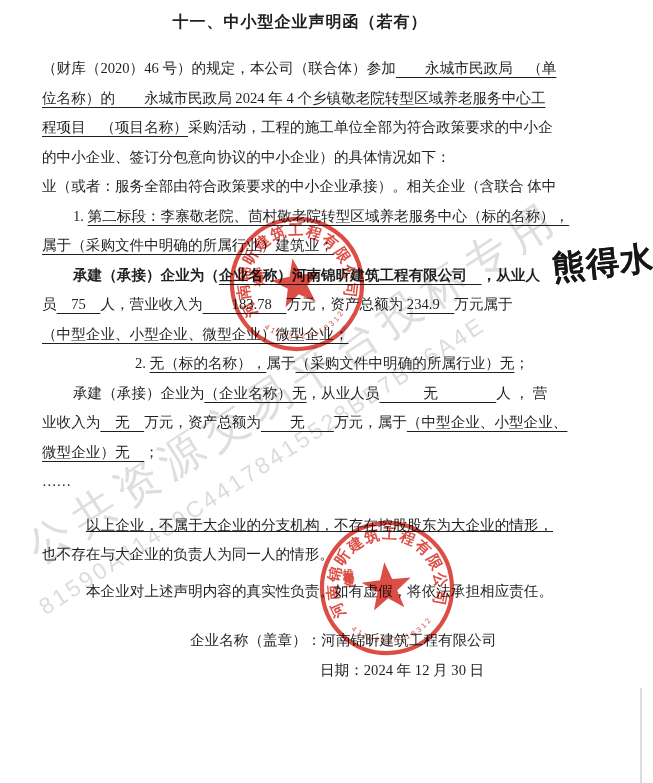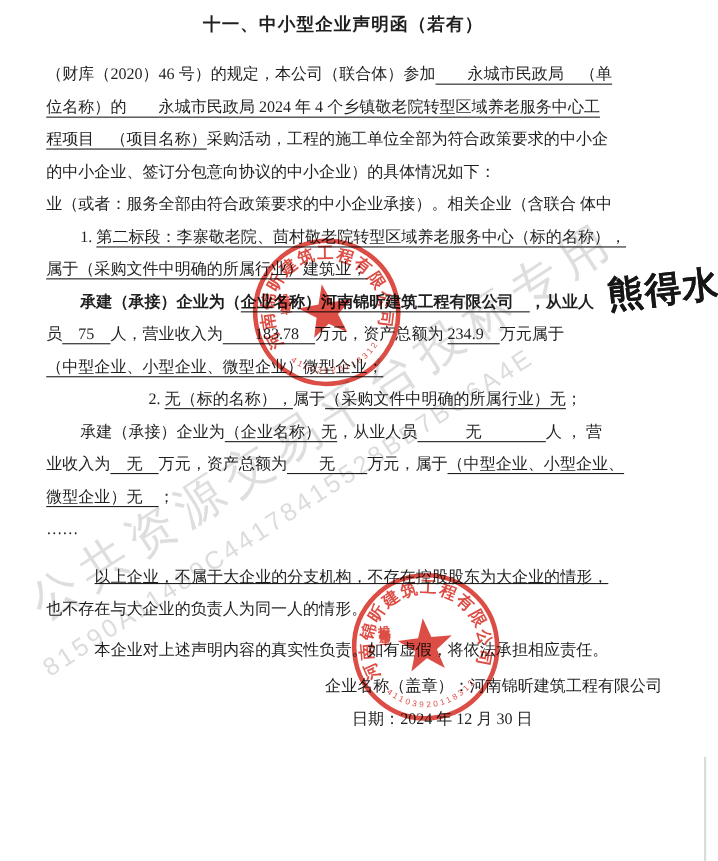--- a/index.html
+++ b/index.html
@@ -6,21 +6,21 @@
   #page{position:relative;width:653px;height:783px;background:#ffffff;overflow:hidden;
         font-family:"Liberation Serif","DejaVu Serif",serif;color:#1f1f1f;}
   
   .wm{position:absolute;transform-origin:0 0;white-space:nowrap;pointer-events:none;
       font-family:"Liberation Sans","DejaVu Sans",sans-serif;z-index:1;}
   .wm-text{left:16px;top:528px;transform:rotate(-33deg);font-size:44px;letter-spacing:8px;
            color:#dedede;font-weight:400;}
   .wm-serial{left:34px;top:598px;transform:rotate(-33deg);font-size:23px;letter-spacing:3px;
              color:#dcdcdc;}
   
-  #title{position:absolute;top:12px;left:12px;width:600px;text-align:center;font-size:16px;
+  #title{position:absolute;top:12px;left:0;width:600px;text-align:center;font-size:16px;
          font-weight:bold;letter-spacing:1px;z-index:2;}
   #doc{position:absolute;left:42px;top:54px;width:560px;z-index:2;}
   .line{height:29.5px;line-height:29.5px;font-size:14.6px;white-space:pre;}
   .u{text-decoration:underline;text-underline-offset:3.5px;text-decoration-thickness:1px;}
   
   .stamp{position:absolute;width:140px;height:140px;z-index:3;mix-blend-mode:multiply;
          opacity:.88;color:#d8352b;}
   .stamp svg{position:absolute;left:0;top:0;}
   .stamp-banner{position:absolute;left:25px;top:37px;writing-mode:vertical-rl;
                 text-orientation:upright;font-size:11px;letter-spacing:2px;font-weight:bold;
@@ -59,21 +59,21 @@
       <div class="line"><span>员</span><span class="u">　75　</span><span>人，营业收入为</span><span class="u">　　183.78　</span><span>万元，资产总额为 </span><span class="u">234.9　</span><span>万元属于</span></div>
       <div class="line"><span class="u">（中型企业、小型企业、微型企业）微型企业；</span></div>
       <div class="line" style="padding-left: 93px;"><span>2. </span><span class="u">无（标的名称），</span><span>属于</span><span class="u">（采购文件中明确的所属行业）无</span><span>；</span></div>
       <div class="line" style="padding-left: 31px;"><span>承建（承接）企业为</span><span class="u">（企业名称）无</span><span>，从业人员</span><span class="u">　　　无　　　　</span><span>人 ， 营</span></div>
       <div class="line"><span>业收入为</span><span class="u">　无　</span><span>万元，资产总额为</span><span class="u">　　无　　</span><span>万元，属于</span><span class="u">（中型企业、小型企业、</span></div>
       <div class="line"><span class="u">微型企业）无　</span><span>；</span></div>
       <div class="line"><span>……</span></div>
       <div class="line" style="padding-left: 44px; margin-top: 14px; text-decoration: underline;"><span>以上企业，不属于大企业的分支机构，不存在控股股东为大企业的情形，</span></div>
       <div class="line"><span>也不存在与大企业的负责人为同一人的情形。</span></div>
       <div class="line" style="padding-left: 44px; margin-top: 7px;"><span>本企业对上述声明内容的真实性负责。如有虚假，将依法承担相应责任。</span></div>
-      <div class="line" style="padding-left: 148px; margin-top: 4px; text-align: right;"><span>企业名称（盖章）：河南锦昕建筑工程有限公司</span></div>
+      <div class="line" style="padding-left: 148px; margin-top: 20px;"><span>企业名称（盖章）：河南锦昕建筑工程有限公司</span></div>
       <div class="line" style="padding-left: 278px;"><span>日期：2024 年 12 月 30 日</span></div>
     </div>
 
   <div class="stamp" id="stamp1">
     <svg width="140" height="140" viewBox="0 0 140 140">
       <defs>
         <path id="arc1" d="M 26.3 92.2 A 49 49 0 1 1 113.7 92.2" fill="none"></path>
         <path id="num1" d="M 24.95 101.55 A 55 55 0 0 0 115.05 101.55" fill="none"></path>
       </defs>
       <circle cx="70" cy="70" r="65" fill="none" stroke="#d8352b" stroke-width="4.2"></circle>

